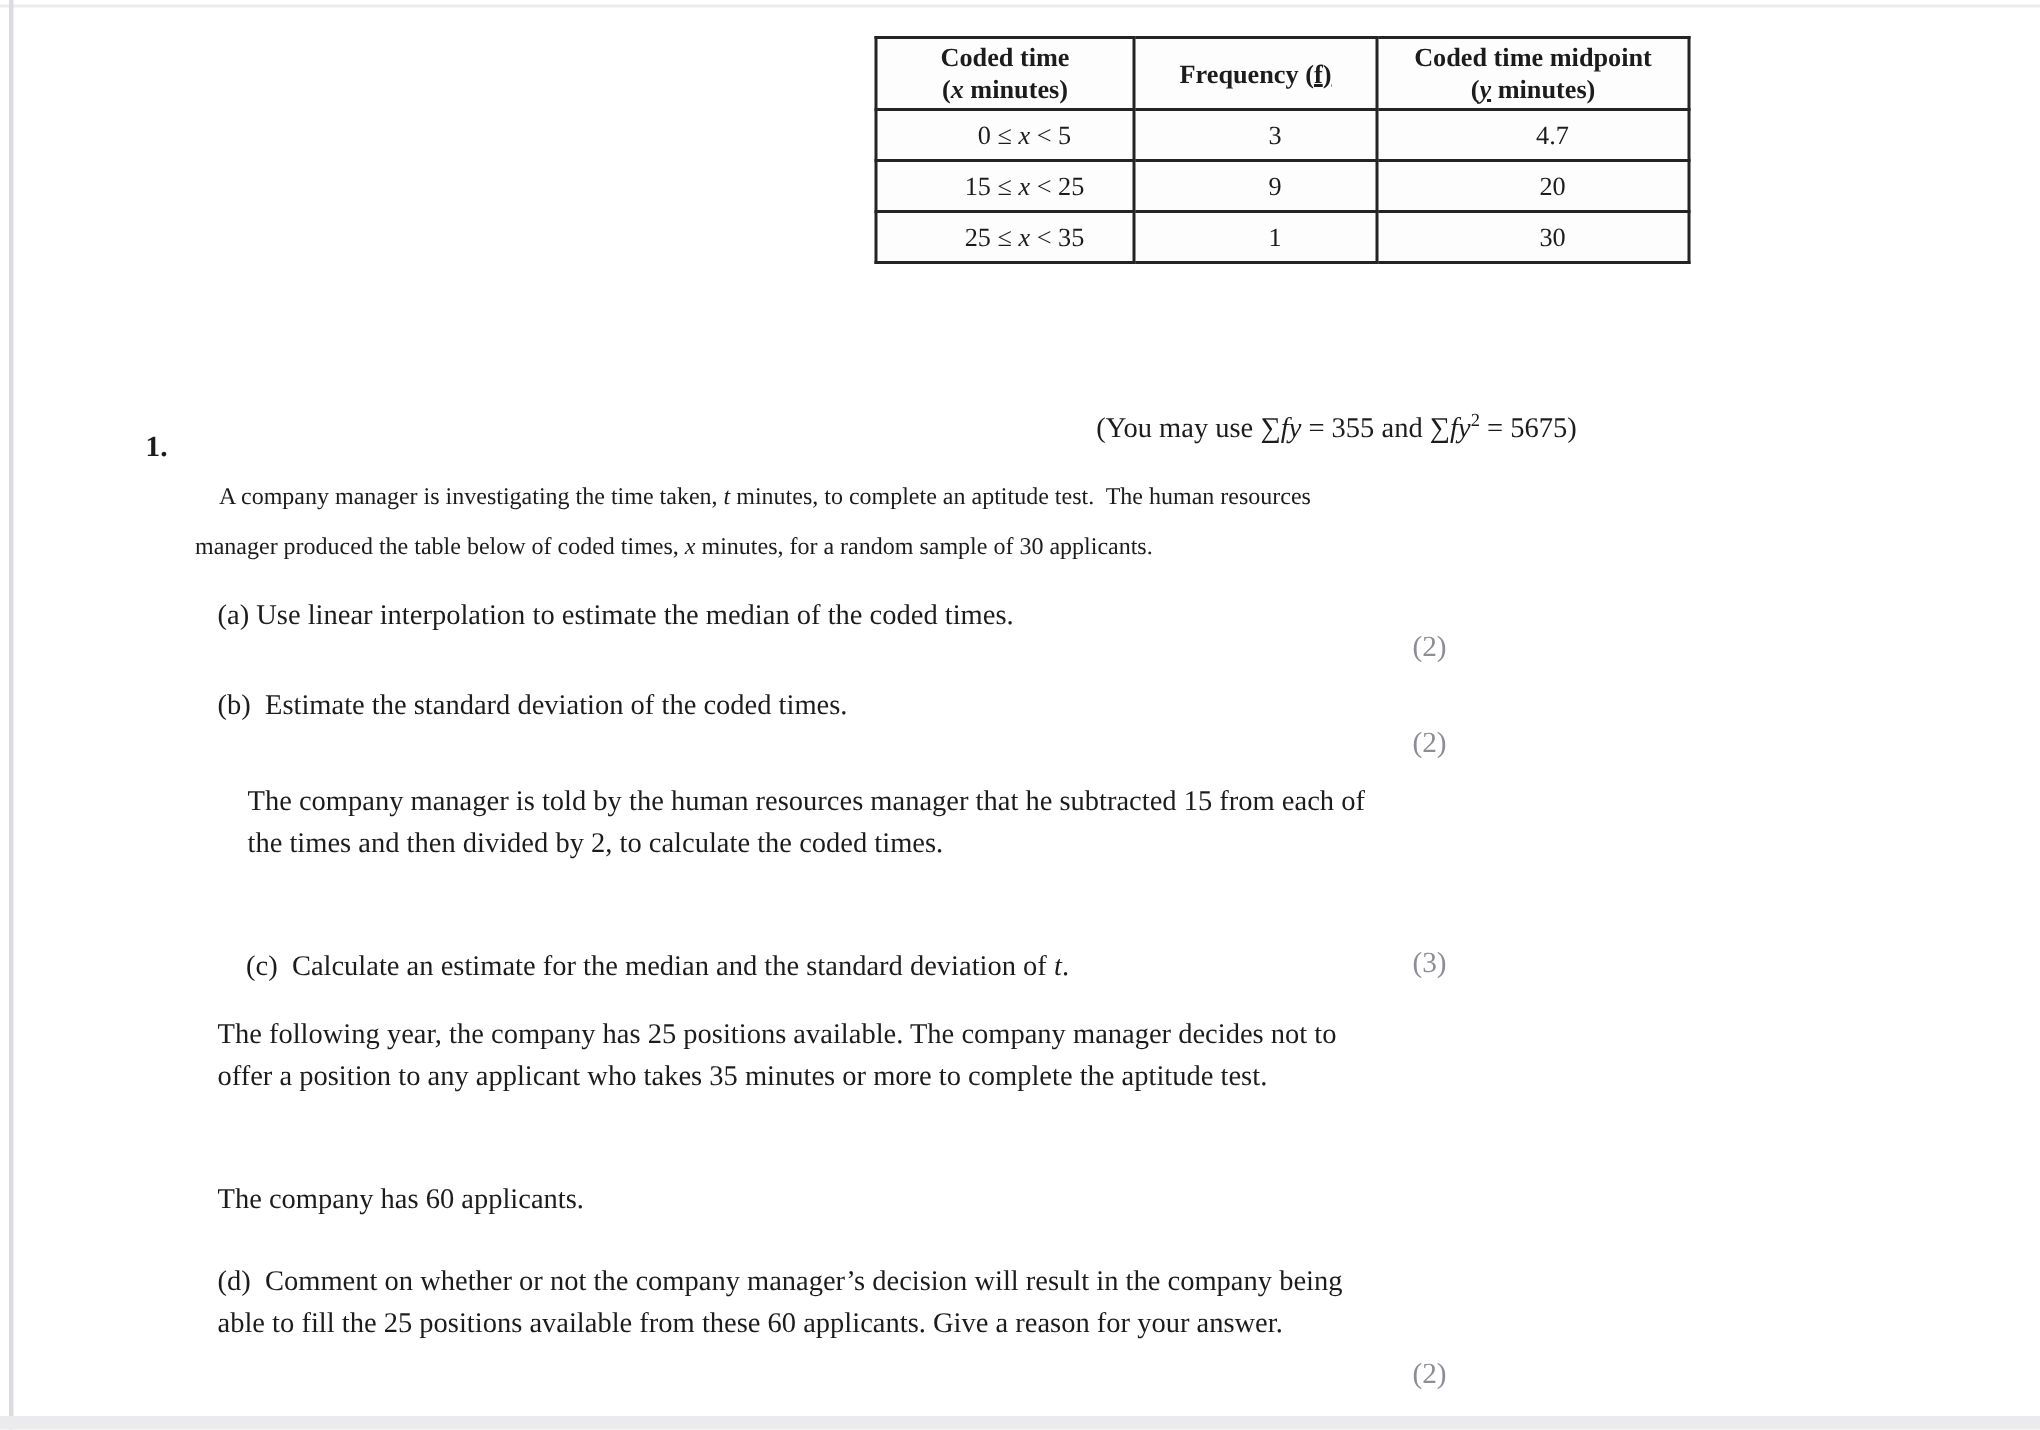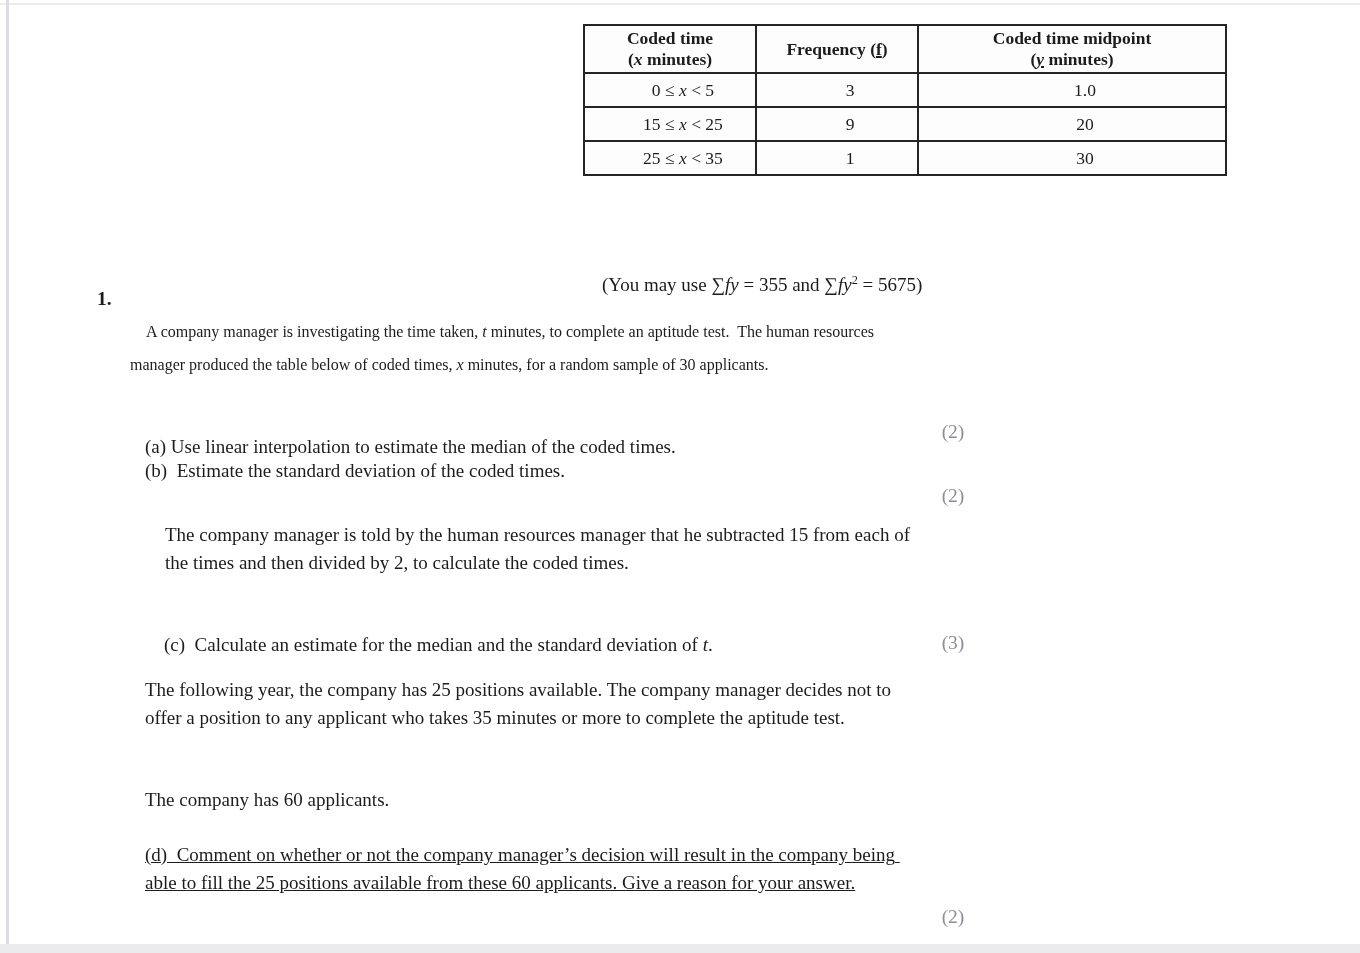--- a/index.html
+++ b/index.html
@@ -27,49 +27,49 @@
     border: 2px solid #242424;
     text-align: center;
     vertical-align: middle;
     padding: 0 6px;
     background: #fdfdfd;
   }
   .freq-table th { font-weight: bold; height: 48px; line-height: 1.2; }
   .freq-table td { height: 34px; padding-left: 32px; }
   .col-interval { width: 172px; }
   .col-freq     { width: 162px; }
-  .col-mid      { width: 308px; }
+  .col-mid      { width: 208px; }
   .var   { font-style: italic; }
   .u     { text-decoration: underline; text-decoration-thickness: 1.5px; }
 
   .hint {
     position: absolute; left: 583px; top: 251px; width: 597px;
-    font-size: 19px; white-space: pre-wrap; font-family: Liberation Serif, serif;
+    text-align: center; font-size: 19px; white-space: pre-wrap; font-family: Liberation Serif, serif;
   }
   .hint sup { font-size: 0.65em; }
 
   .qnum {
     position: absolute; left: 97px; top: 282px;
     font-size: 19.5px; font-weight: bold; line-height: 33px;
   }
   .intro {
     position: absolute; left: 130px; top: 282px; width: 795px;
     font-size: 16px; line-height: 33px; white-space: pre-wrap;
   }
   .bodyline {
     position: absolute; left: 145px;
     font-size: 19px; line-height: 28px; white-space: pre-wrap;
   }
-  .part-a { top: 397px; width: 780px; margin-top: 36px; }
+  .part-a { top: 397px; width: 780px; }
   .part-b { top: 457px; width: 780px; }
   .note-1 { top: 521px; width: 755px; margin-left: 20px; }
   .part-c { top: 603px; width: 780px; }
   .note-2 { top: 676px; width: 750px; }
   .note-3 { top: 786px; width: 750px; }
-  .part-d { top: 841px; width: 760px; text-decoration: underline; }
+  .part-d { top: 841px; width: 760px; }
 
   .marks {
     position: absolute; left: 930px; width: 46px;
     text-align: center;
     font-size: 19.5px; color: #8d8d95; line-height: 28px;
   }
   .marks-a { top: 418px; }
   .marks-b { top: 482px; }
   .marks-c { top: 629px; }
   .marks-d { top: 903px; }
@@ -95,21 +95,21 @@
         <th class="col-mid">
           <span>Coded time midpoint</span><br>
           <span>(</span><span class="var u">y</span><span> minutes)</span>
         </th>
       </tr>
     </thead>
     <tbody>
       <tr>
         <td><span>0 ≤ </span><span class="var">x</span><span> &lt; 5</span></td>
         <td>3</td>
-        <td>1.0</td>
+        <td>4.7</td>
       </tr>
       <tr>
         <td><span>15 ≤ </span><span class="var">x</span><span> &lt; 25</span></td>
         <td>9</td>
         <td>20</td>
       </tr>
       <tr>
         <td><span>25 ≤ </span><span class="var">x</span><span> &lt; 35</span></td>
         <td>1</td>
         <td>30</td>

